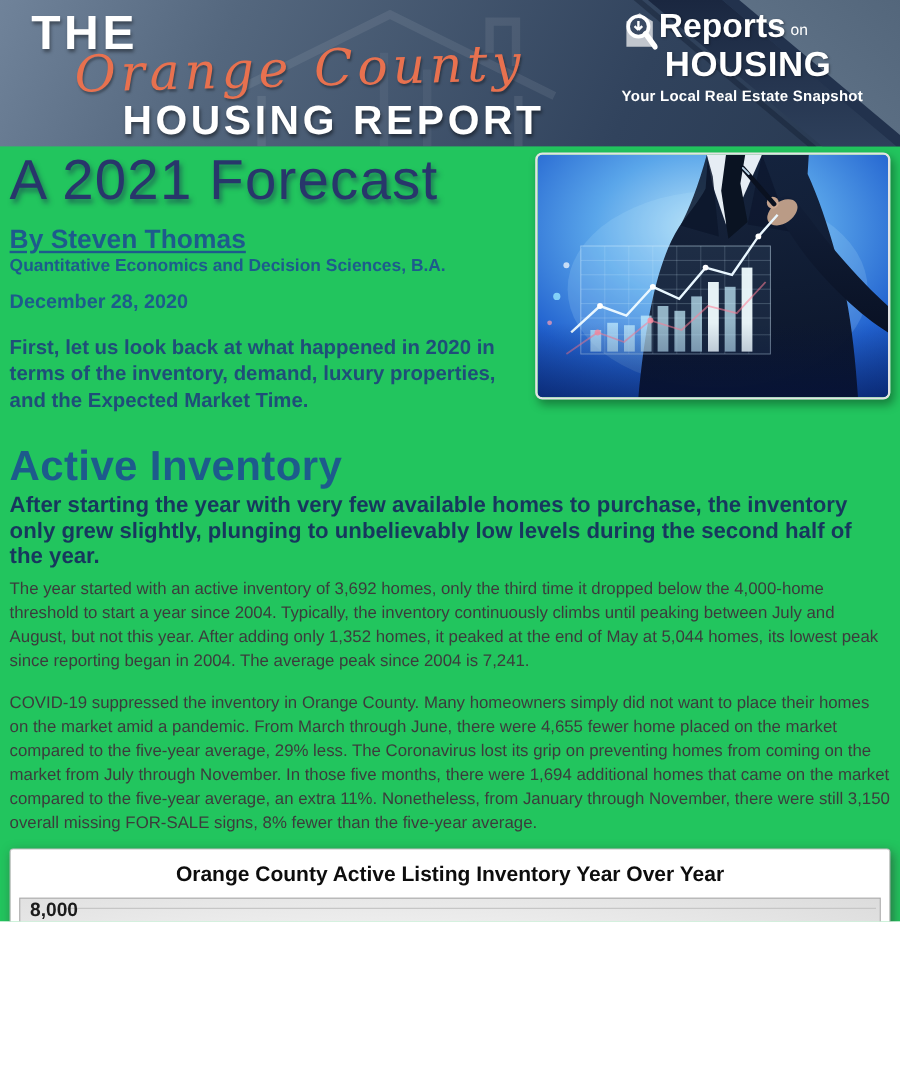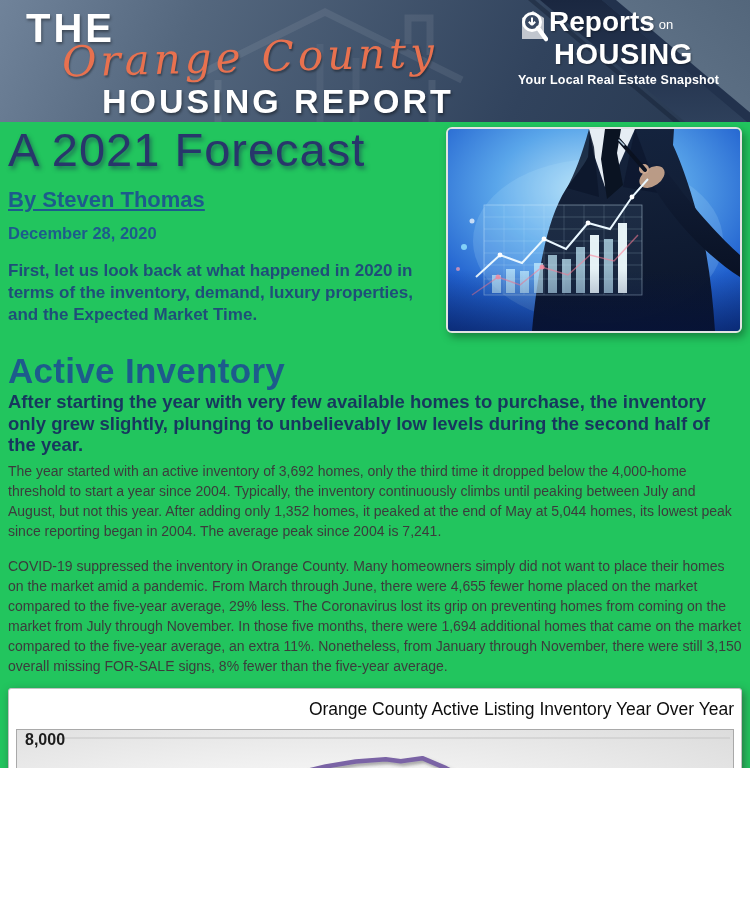--- a/index.html
+++ b/index.html
@@ -47,21 +47,21 @@
   .intro-para{margin:17px 0 0;font-size:17px;line-height:1.28;font-weight:bold;color:#1f4e79;}
   .section-heading{margin:26px 0 0;font-size:35px;line-height:1.08;font-weight:bold;color:#1d5b8c;
     letter-spacing:.3px;}
   .section-subhead{margin:2px 0 0;font-size:18.5px;line-height:1.14;font-weight:bold;color:#17375e;}
   .body-para{margin:6px 0 0;font-size:14px;line-height:20px;color:#3c3c3c;}
   .body-para + .body-para{margin-top:15px;}
 
   
   .chart-card{margin-top:12px;background:#fff;border:1px solid #c2c2c2;border-radius:3px;
     box-shadow:2px 3px 9px rgba(45,45,45,.55);padding:10px 7px 20px 7px;height:190px;}
-  .chart-title{text-align:right;font-size:17.5px;font-weight:normal;color:#0d0d0d;}
+  .chart-title{text-align:center;font-size:17.5px;font-weight:bold;color:#0d0d0d;}
   .plot-area{position:relative;margin-top:9px;height:152px;border:1px solid #a9a9a9;
     background:radial-gradient(ellipse at 42% 62%,#fdfdfd 0%,#f1f1f1 45%,#dcdcdc 100%);}
   .plot-area svg{position:absolute;left:0;top:0;width:100%;height:100%;}
   .y-label{position:absolute;left:8px;font-size:16px;font-weight:bold;color:#1c1c1c;z-index:2;}
   .gridline{stroke:#c6c6c6;stroke-width:1;}
 </style>
 </head>
 <body>
 
 <div class="page">
@@ -166,20 +166,21 @@
           <circle cx="16" cy="118" r="3" fill="rgba(150,230,255,0.8)"></circle>
             <circle cx="24" cy="92" r="2.5" fill="rgba(255,255,255,0.7)"></circle>
             <circle cx="10" cy="140" r="2" fill="rgba(255,160,180,0.7)"></circle>
         </g>
         <rect x="0" y="140" width="292" height="62" fill="url(#fadeB)"></rect>
       </svg>
     </div>
 
     <h1 class="article-title">A 2021 Forecast</h1>
     <div class="byline">By Steven Thomas</div>
+    <div class="credentials">Quantitative Economics and Decision Sciences, B.A.</div>
     <div class="date">December 28, 2020</div>
 
     <p class="intro-para">First, let us look back at what happened in 2020 in terms of the inventory, demand, luxury properties, and the Expected Market Time.</p>
 
     <h2 class="section-heading">Active Inventory</h2>
     <p class="section-subhead">After starting the year with very few available homes to purchase, the inventory only grew slightly, plunging to unbelievably low levels during the second half of the year.</p>
     <p class="body-para">The year started with an active inventory of 3,692 homes, only the third time it dropped below the 4,000-home threshold to start a year since 2004. Typically, the inventory continuously climbs until peaking between July and August, but not this year. After adding only 1,352 homes, it peaked at the end of May at 5,044 homes, its lowest peak since reporting began in 2004. The average peak since 2004 is 7,241.</p>
     <p class="body-para">COVID-19 suppressed the inventory in Orange County. Many homeowners simply did not want to place their homes on the market amid a pandemic. From March through June, there were 4,655 fewer home placed on the market compared to the five-year average, 29% less. The Coronavirus lost its grip on preventing homes from coming on the market from July through November. In those five months, there were 1,694 additional homes that came on the market compared to the five-year average, an extra 11%. Nonetheless, from January through November, there were still 3,150 overall missing FOR-SALE signs, 8% fewer than the five-year average.</p>
 
     <div class="chart-card">

